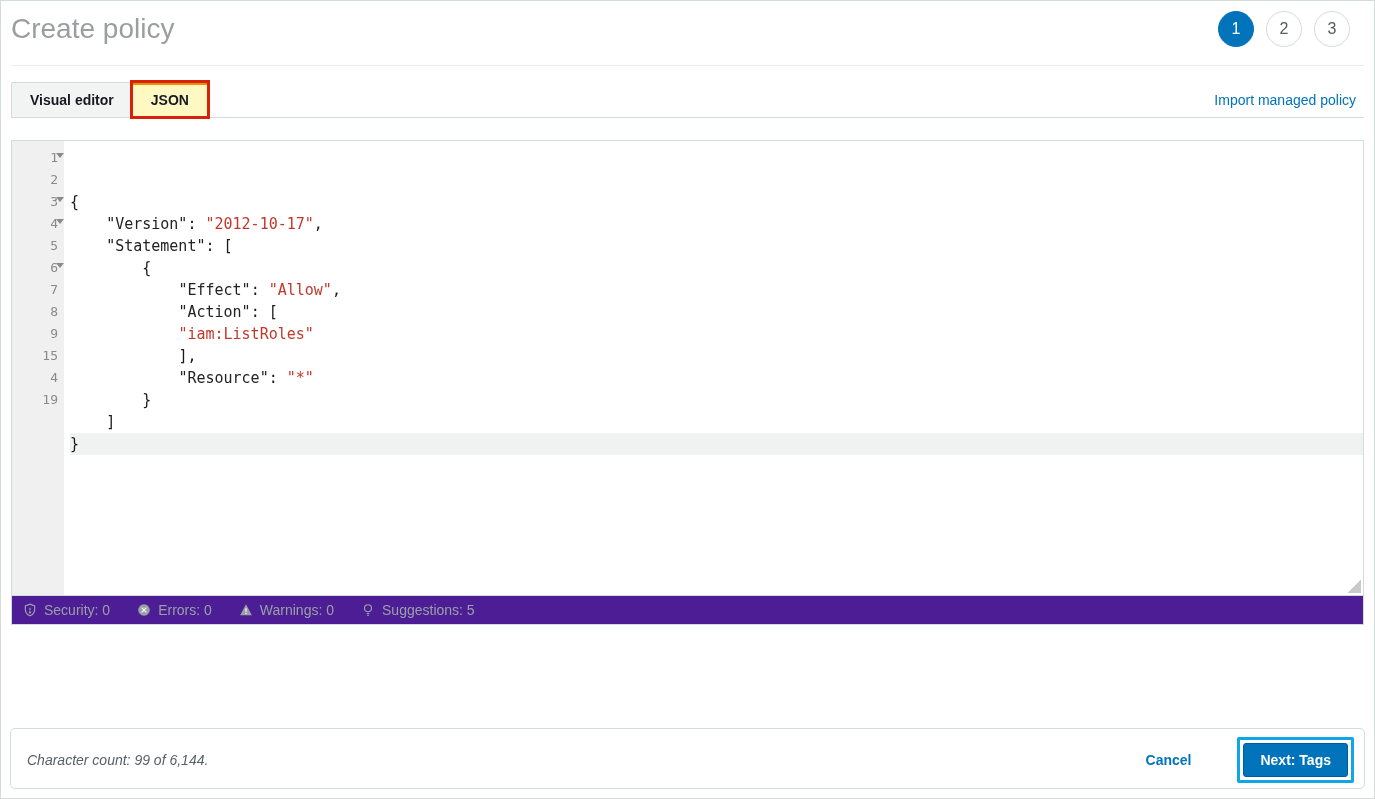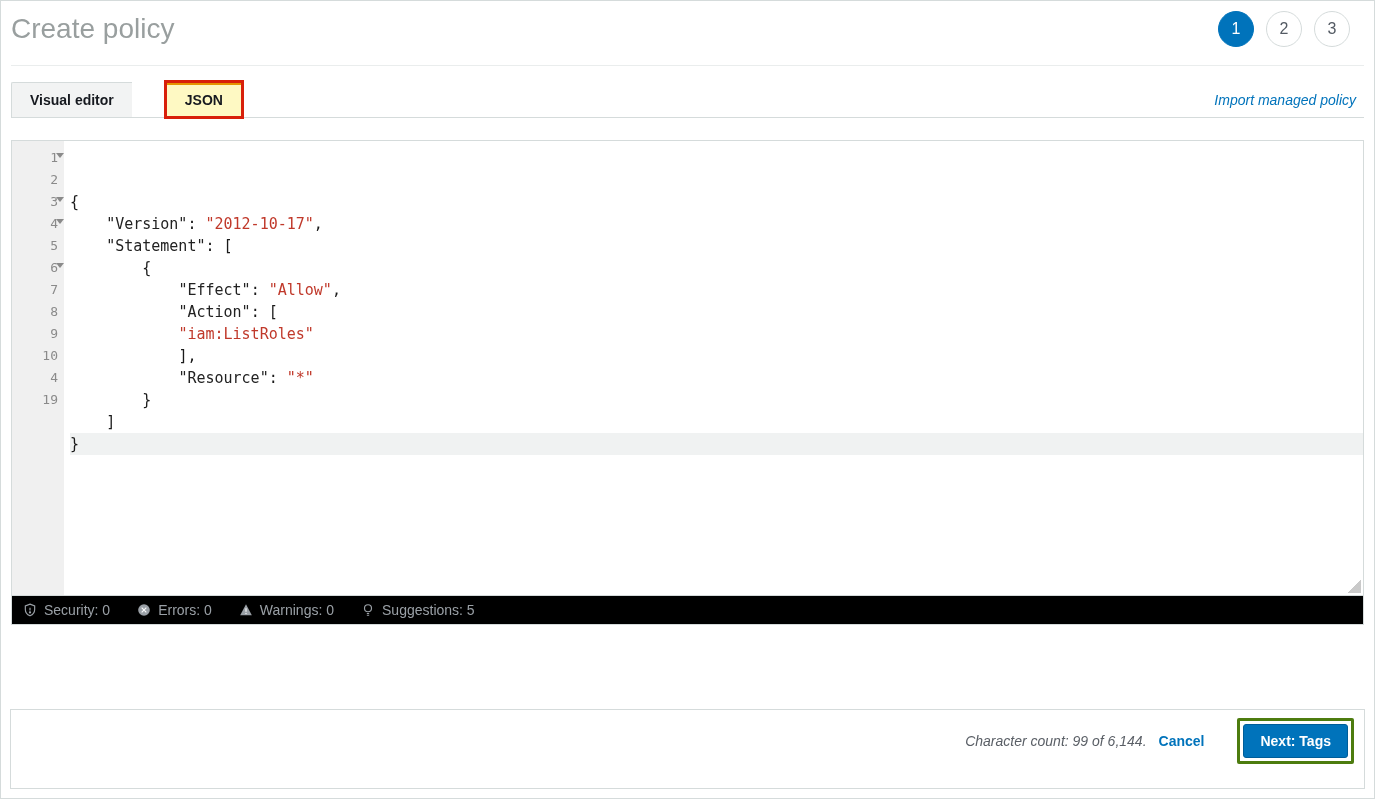--- a/index.html
+++ b/index.html
@@ -58,21 +58,20 @@
   }
   .description a { color: #0073bb; text-decoration: none; }
   .tabs-row {
     display: flex;
     align-items: center;
     justify-content: space-between;
     border-bottom: 1px solid #d5dbdb;
   }
   .tabs {
     display: flex;
-    gap: 34px;
   }
   .tab {
     padding: 9px 18px;
     border: 1px solid #d5dbdb;
     border-bottom: none;
     background: #f2f3f3;
     font-size: 14px;
     font-weight: 700;
     cursor: pointer;
     color: #16191f;
@@ -90,21 +89,20 @@
   .tab.highlight {
     outline: 3px solid #d8200a;
     outline-offset: -1px;
     z-index: 2;
   }
   .import-link {
     color: #0073bb;
     text-decoration: none;
     font-size: 14px;
     padding-right: 8px;
-    font-style: italic;
   }
   .editor-wrap {
     border: 1px solid #d5dbdb;
     margin-top: 22px;
     height: 485px;
     display: flex;
     flex-direction: column;
   }
   .editor {
     flex: 1;
@@ -149,21 +147,21 @@
   .resize-handle {
     position: absolute;
     right: 2px; bottom: 2px;
     width: 14px; height: 14px;
     opacity: .35;
     background:
       linear-gradient(135deg, transparent 50%, #666 50%) no-repeat;
   }
   .status-bar-editor {
     border-top: 1px solid #d5dbdb;
-    background: #000000;
+    background: #4c1d95;
     padding: 6px 10px;
     display: flex;
     gap: 26px;
     color: #9aa0a6;
     font-size: 14px;
     align-items: center;
   }
   .status-item {
     display: flex;
     align-items: center;
@@ -172,36 +170,36 @@
   .status-item .ico {
     display: inline-flex;
     width: 16px; height: 16px;
     align-items: center;
     justify-content: center;
   }
   .footer {
     position: absolute;
     left: 10px; right: 10px; bottom: 10px;
     border: 1px solid #d5dbdb;
-    border-radius: 0;
-    display: flex;
-    align-items: center;
-    justify-content: flex-end;
-    padding: 8px 10px 24px 16px;
+    border-radius: 5px;
+    display: flex;
+    align-items: center;
+    justify-content: space-between;
+    padding: 8px 10px 5px 16px;
     background: #fff;
   }
   .char-count {
     font-style: italic;
     color: #5a5f66;
     font-size: 14px;
   }
   .footer-actions {
     display: flex;
     align-items: center;
-    gap: 21px;
+    gap: 2px;
   }
   .btn-cancel {
     background: none;
     border: none;
     color: #0073bb;
     font-weight: 700;
     font-size: 14px;
     cursor: pointer;
     padding: 8px 12px;
   }
@@ -209,24 +207,25 @@
     background: #0073bb;
     color: #fff;
     font-weight: 700;
     border: 1px solid #005d99;
     border-radius: 3px;
     padding: 8px 16px;
     font-size: 14px;
     cursor: pointer;
   }
   .btn-highlight-wrap {
-    border: 3px solid #4d7c0f;
+    border: 3px solid #0ea5e9;
     padding: 3px;
     border-radius: 2px;
     display: inline-flex;
+    margin-left: 32px;
   }
   svg { display:block; }
 </style>
 </head>
 <body>
 
 <div class="page">
   <div class="header-row">
     <div class="title">Create policy</div>
     <div class="steps">
@@ -250,21 +249,21 @@
       <div class="gutter" id="gutter">
           <span class="ln">1<span class="fold"></span></span>
           <span class="ln">2</span>
           <span class="ln">3<span class="fold"></span></span>
           <span class="ln">4<span class="fold"></span></span>
           <span class="ln">5</span>
           <span class="ln">6<span class="fold"></span></span>
           <span class="ln">7</span>
           <span class="ln">8</span>
           <span class="ln">9</span>
-          <span class="ln">10</span>
+          <span class="ln">15</span>
           <span class="ln">4</span>
           <span class="ln">19</span>
         </div>
       <div class="code" id="code">
         <span class="line"><span>{</span></span><span class="line">    <span class="tok-key">"Version"</span><span>: </span><span class="tok-str">"2012-10-17"</span><span>,</span></span><span class="line">    <span class="tok-key">"Statement"</span><span>: [</span></span><span class="line">        <span>{</span></span><span class="line">            <span class="tok-key">"Effect"</span><span>: </span><span class="tok-str">"Allow"</span><span>,</span></span><span class="line">            <span class="tok-key">"Action"</span><span>: [</span></span><span class="line">            <span class="tok-str">"iam:ListRoles"</span></span><span class="line">            <span>],</span></span><span class="line">            <span class="tok-key">"Resource"</span><span>: </span><span class="tok-str">"*"</span></span><span class="line">        <span>}</span></span><span class="line">    <span>]</span></span><span class="line cursor-line"><span>}</span></span><span class="resize-handle"></span>
       </div>
     </div>
     <div class="status-bar-editor">
       <div class="status-item">
         <span class="ico">

